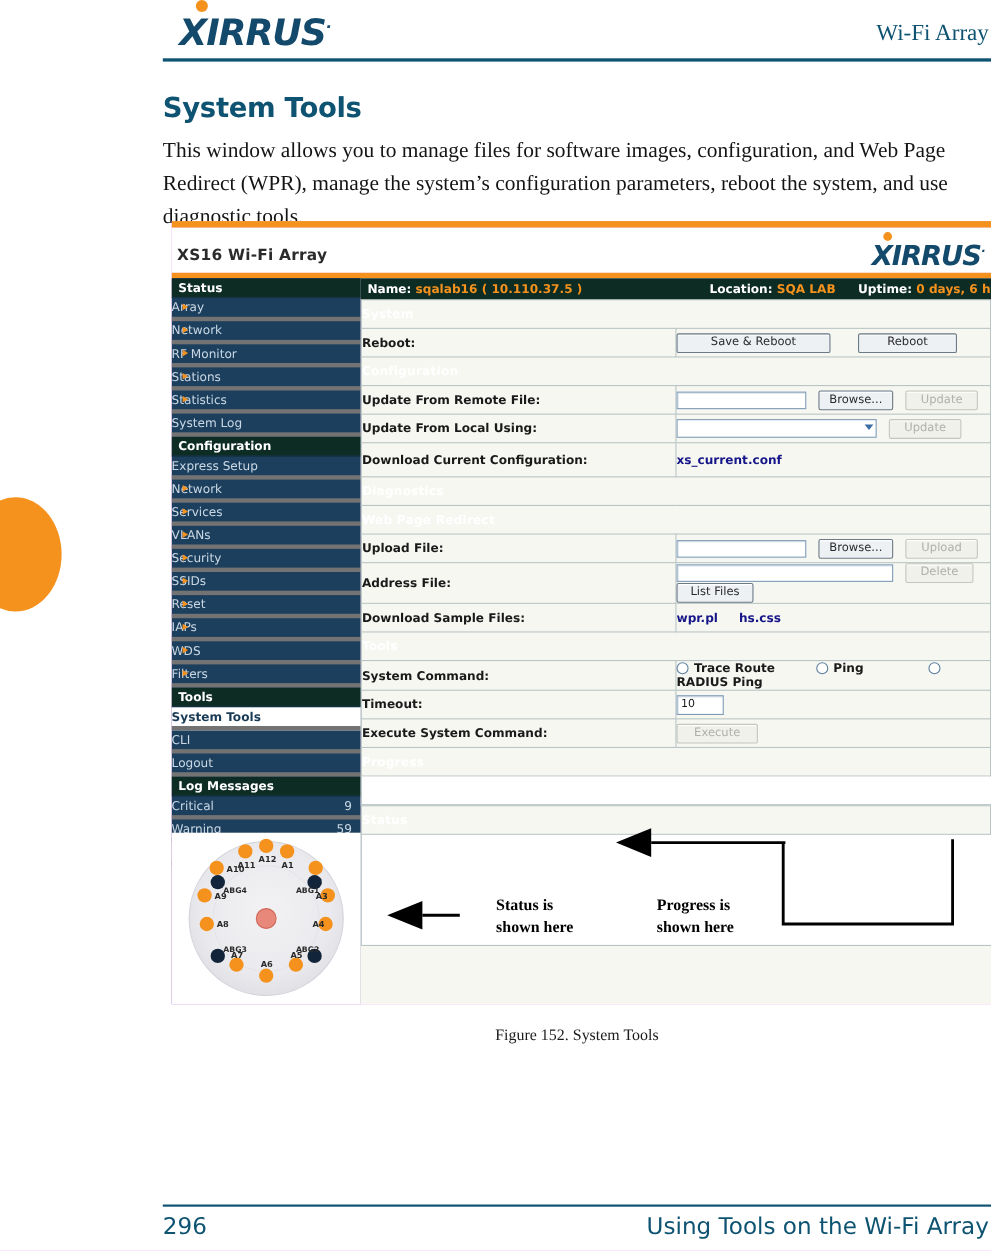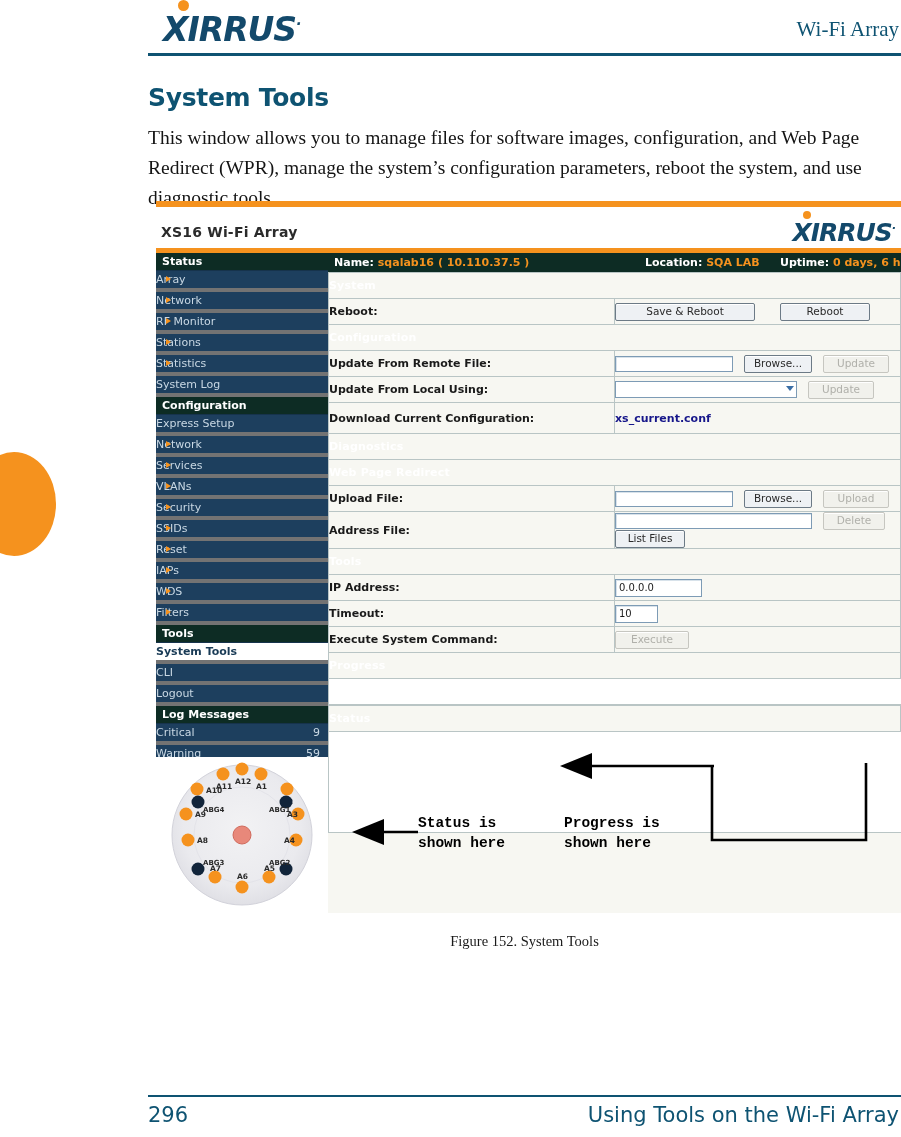--- a/index.html
+++ b/index.html
@@ -229,23 +229,24 @@
   .progress-body{height:25px;background:#ffffff;border:1px solid #b9c5c5;border-top:none;}
   .status-body{height:100px;background:#ffffff;border:1px solid #b9c5c5;border-top:none;position:relative;}
 
   
   .callout{
     position:absolute;left:0;top:0;width:745px;height:712px;
     pointer-events:none;
   }
   .co-text{
     position:absolute;
-    font-family:Liberation Mono, monospace;
+    font-family:Liberation Serif, serif;
     font-weight:bold;font-size:14.5px;color:#000000;
     line-height:20px;
+    margin-left:33px;
   }
 </style>
 </head>
 <body>
 
 <div class="page-header">
   <div class="logo-wrap">
     <span class="logo-dot"></span><span>XIRRUS</span><span class="logo-tm">·</span>
   </div>
   <div class="header-right">Wi-Fi Array</div>
@@ -428,28 +429,40 @@
       <tr>
         <td class="lbl">Address File:</td>
         <td class="fld">
           <span class="inp" style="width:195px"></span>
           <span style="display:inline-block;width:4px"></span>
           <span class="btn dis" style="width:44px">Delete</span>
           <span style="display:inline-block;width:4px"></span>
           <span class="btn" style="width:52px">List Files</span>
         </td>
       </tr>
+      <tr>
+        <td class="lbl">Download Sample Files:</td>
+        <td class="fld">
+          <a class="link" href="#">wpr.pl</a>
+          <span style="display:inline-block;width:12px"></span>
+          <a class="link" href="#">hs.css</a>
+        </td>
+      </tr>
 
       <tr>
         <td class="sect" colspan="2">Tools</td>
       </tr>
       <tr>
-        <td class="lbl">IP Address:</td>
-        <td class="fld">
-          <input class="inp" style="width: 80px; font-size: 10px; color: rgb(26, 26, 26); padding-left: 3px; font-family: &quot;DejaVu Sans&quot;, sans-serif;" value="0.0.0.0">
+        <td class="lbl">System Command:</td>
+        <td class="fld">
+          <span class="radio"></span><span class="rl">Trace Route</span>
+          <span style="display:inline-block;width:30px"></span>
+          <span class="radio"></span><span class="rl">Ping</span>
+          <span style="display:inline-block;width:52px"></span>
+          <span class="radio"></span><span class="rl">RADIUS Ping</span>
         </td>
       </tr>
       <tr>
         <td class="lbl">Timeout:</td>
         <td class="fld">
           <input class="inp" style="width: 36px; font-size: 10px; color: rgb(26, 26, 26); padding-left: 3px; font-family: &quot;DejaVu Sans&quot;, sans-serif;" value="10">
         </td>
       </tr>
       <tr>
         <td class="lbl">Execute System Command:</td>

